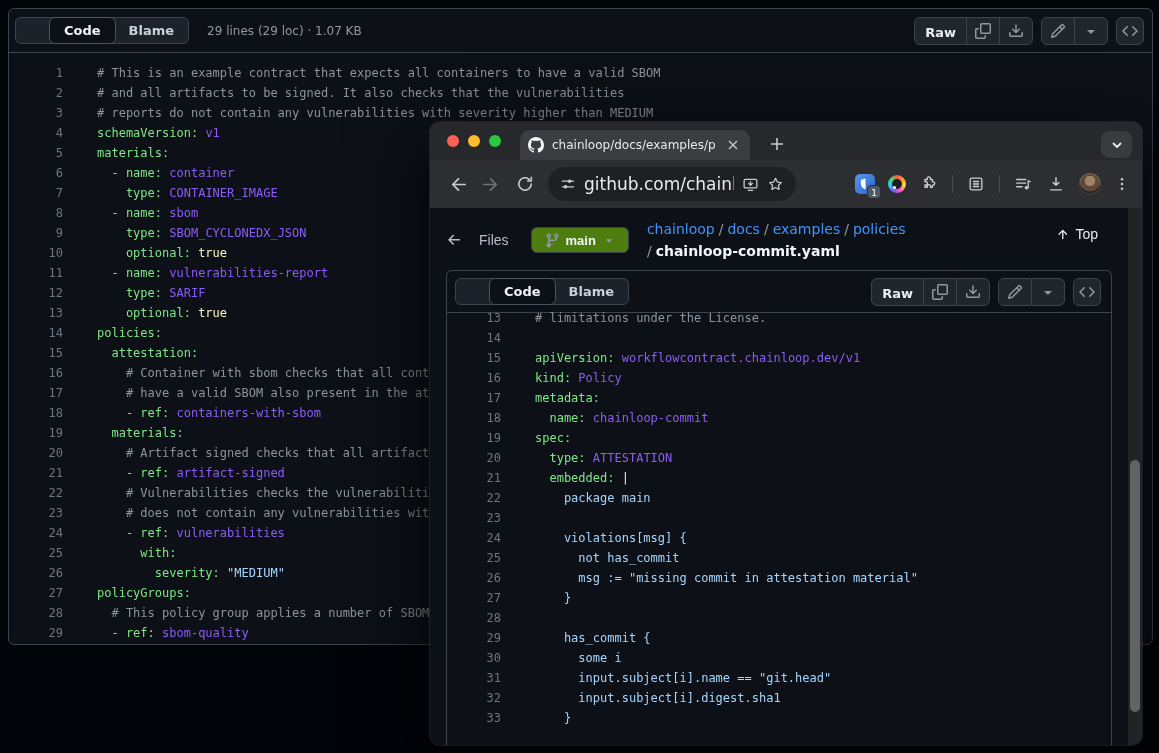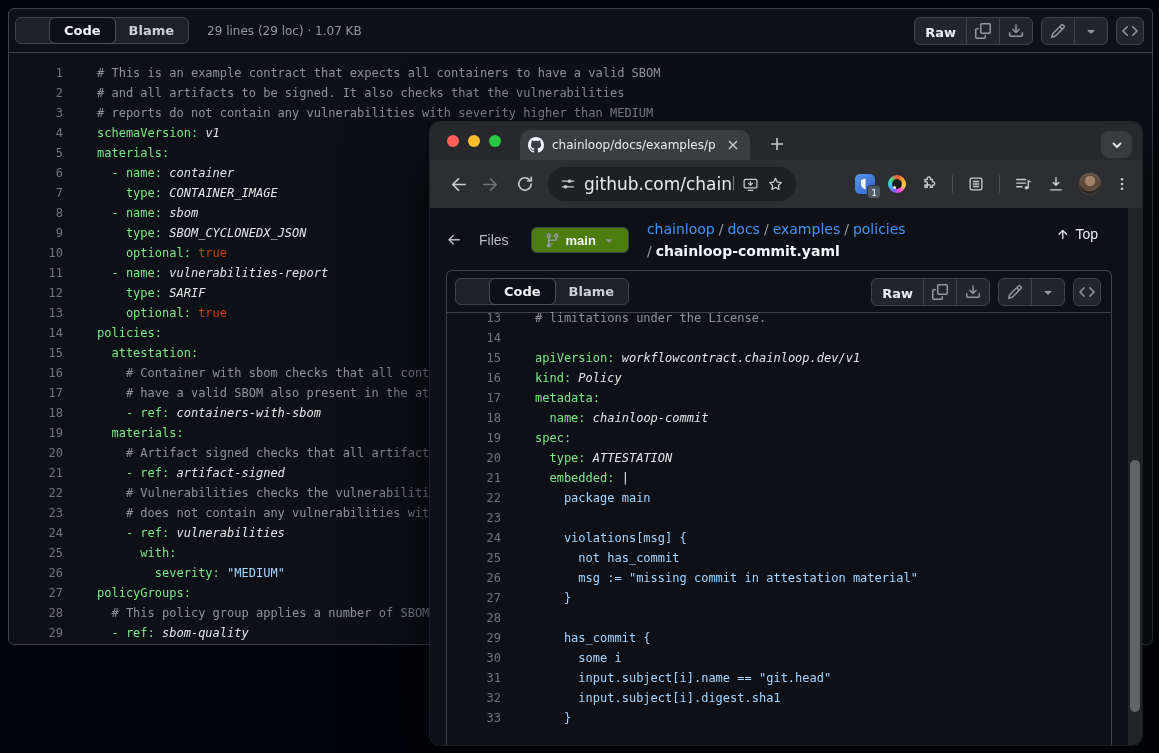--- a/index.html
+++ b/index.html
@@ -25,23 +25,23 @@
   .btn-sq{width:28px;height:28px;border:1px solid #3d444d;border-radius:6px;background:#21262d;
     display:flex;align-items:center;justify-content:center;color:#9198a1;cursor:pointer;padding:0;}
   .octicon{display:block;}
 
   
   .code-body{padding-top:10px;font-family:"DejaVu Sans Mono",monospace;font-size:12px;line-height:20px;overflow:hidden;}
   .cl{display:flex;height:20px;}
   .ln{flex:none;width:54px;text-align:right;color:#6e7681;user-select:none;}
   .lc{padding-left:34px;white-space:pre;}
   .tok-k{color:#7ee787;}
-  .tok-v{color:#e5e5e5;font-style:italic;}
+  .tok-v{color:#8b5cf6;}
   .tok-s{color:#a5d6ff;}
-  .tok-b{color:#c2410c;}
+  .tok-b{color:#fef9c3;}
   .tok-c{color:#8b949e;}
   .tok-p{color:#e6edf3;}
 
   
   .browser{position:absolute;left:430px;top:122px;width:712px;height:623px;border-radius:10px;
     background:#0d1117;overflow:hidden;
     box-shadow:0 0 0 1px rgba(205,217,229,.12),0 24px 70px 12px rgba(0,0,0,.72);}
   .titlebar{position:relative;height:38px;background:#27282b;flex:none;}
   .lights{position:absolute;left:17px;top:13px;display:flex;gap:9px;}
   .light{width:12px;height:12px;border-radius:50%;}

